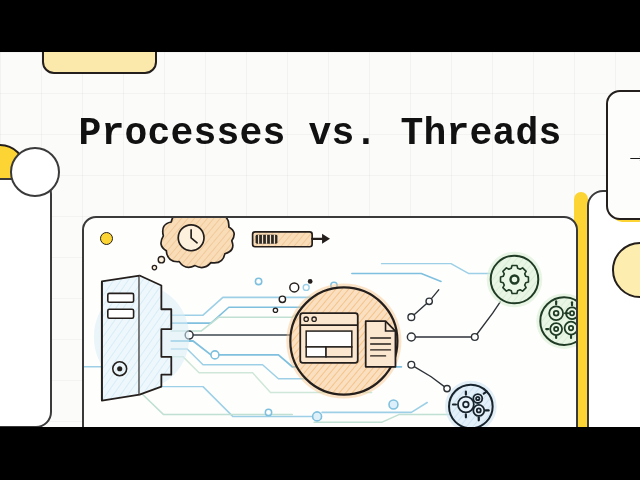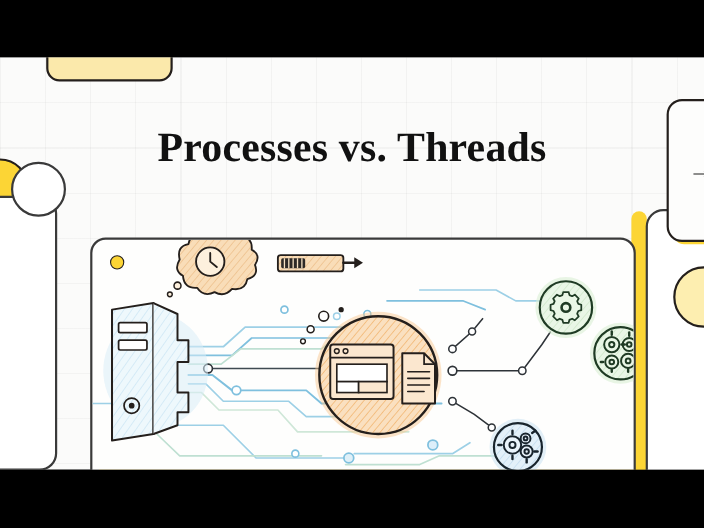--- a/index.html
+++ b/index.html
@@ -89,21 +89,21 @@
   #deco-right-card2 {
     left:587px; top:138px; width:80px; height:260px;
     background:#ffffff; border:2px solid #3a3a3a;
     border-radius:16px; z-index:2;
   }
 
   
   #title {
     position:absolute; left:0; top:60px; width:640px;
     text-align:center;
-    font-family:Liberation Serif, serif;
+    font-family:Liberation Mono, monospace;
     font-size:38px; font-weight:700; color:#111111;
     letter-spacing:.2px;
     z-index:8;
   }
 
   
   #main-card-shadow {
     position:absolute; left:90px; top:170px;
     width:496px; height:220px;
     background:#fcd535; border-radius:14px; z-index:9;

